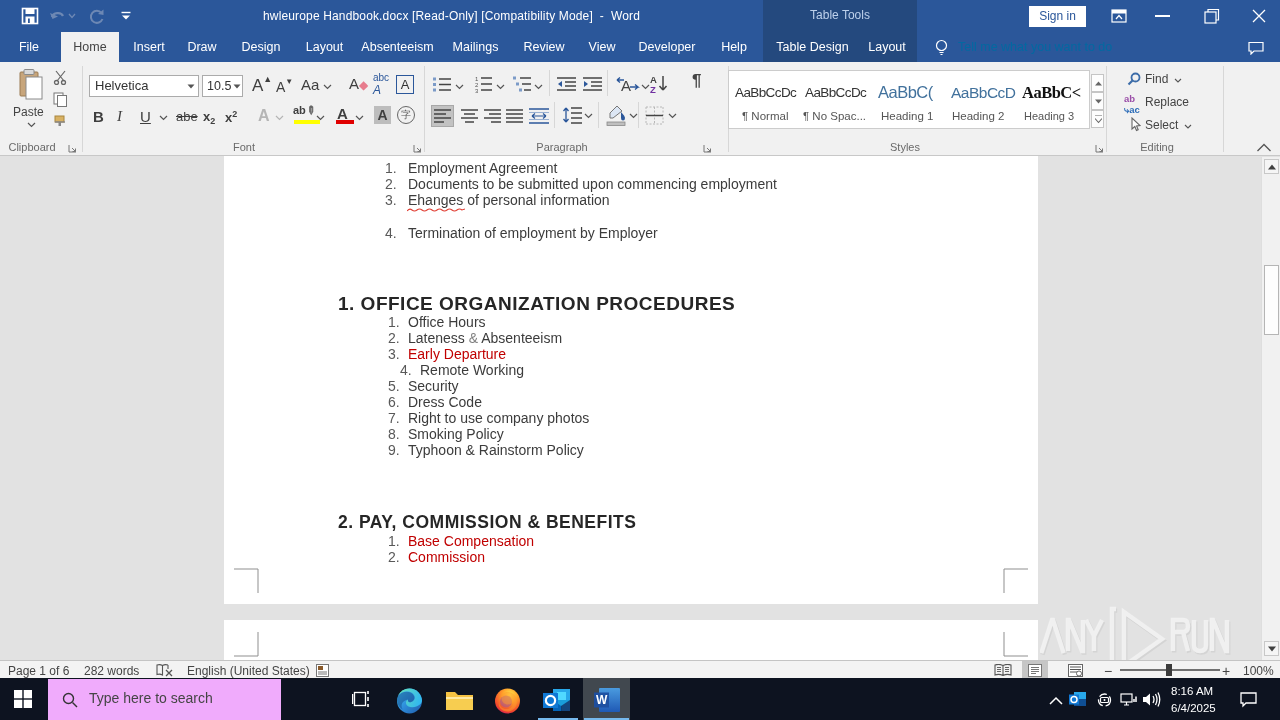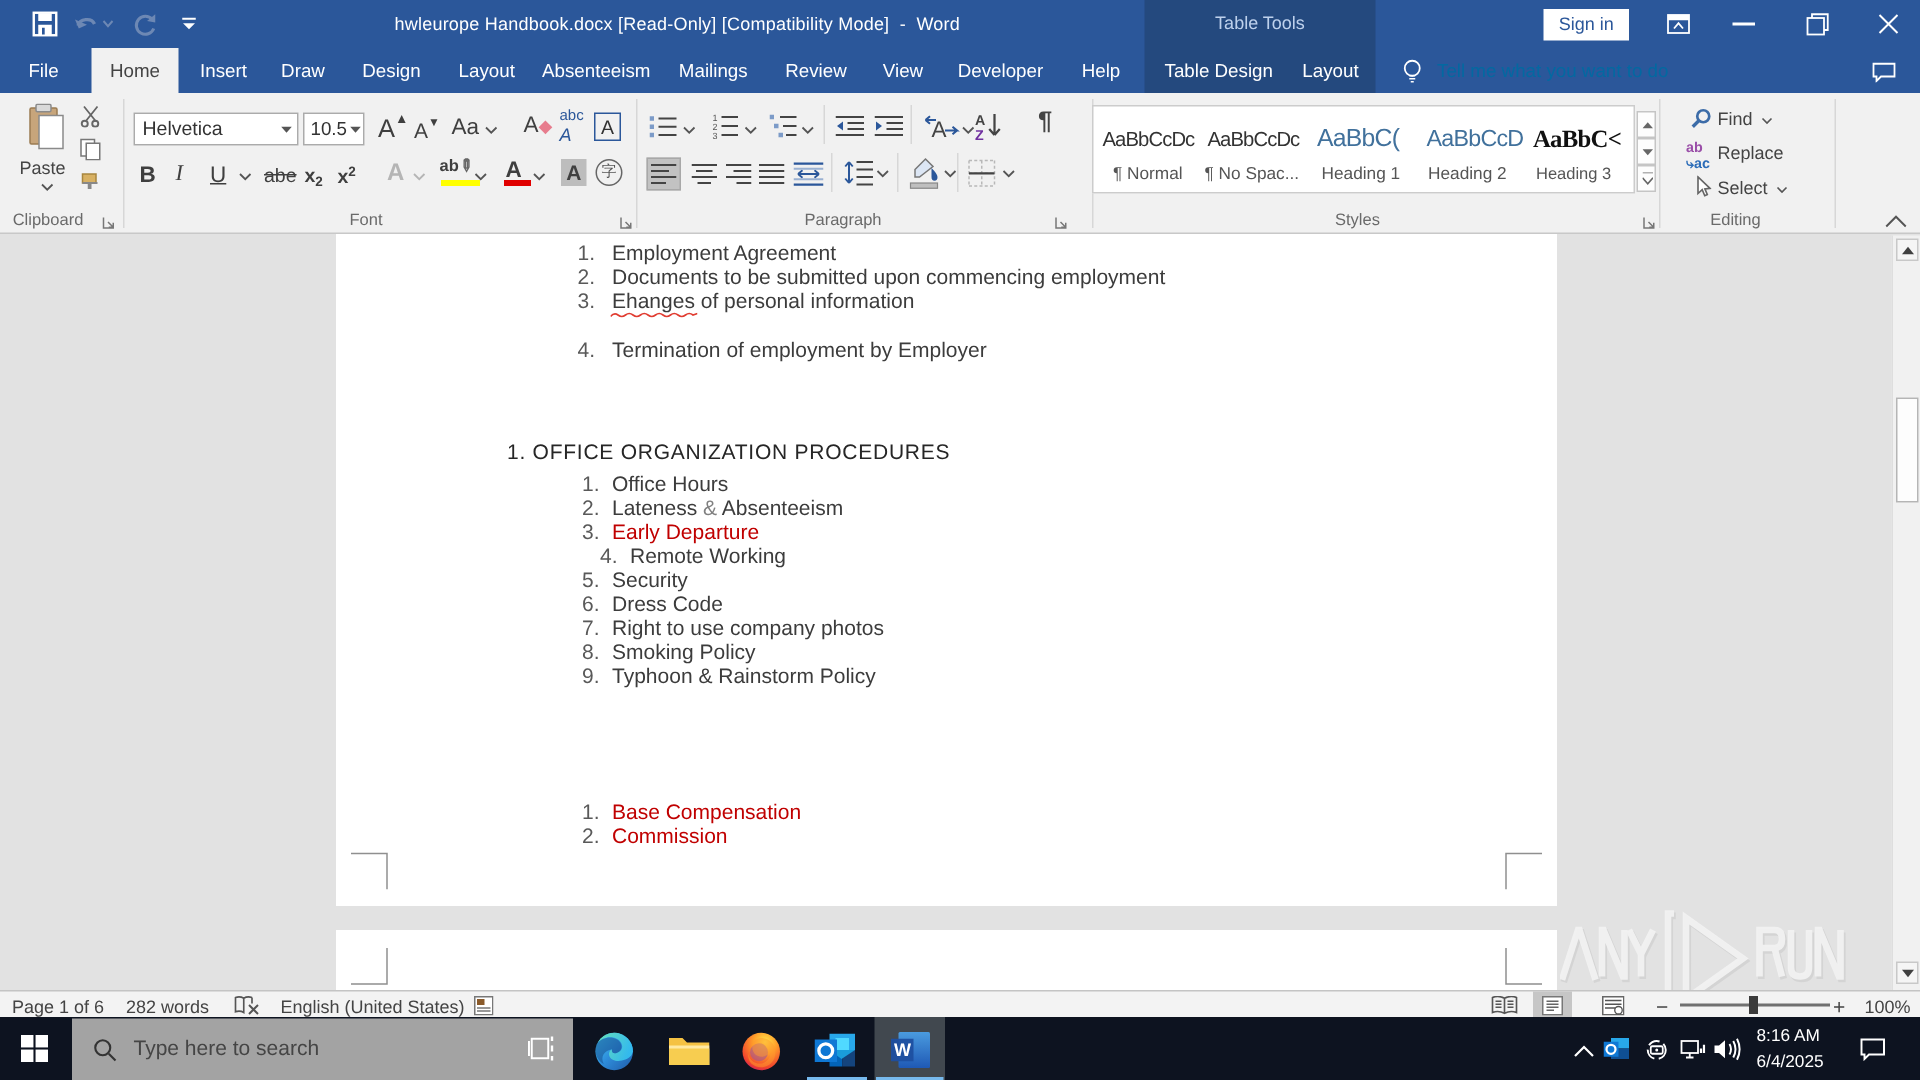--- a/index.html
+++ b/index.html
@@ -25,21 +25,21 @@
 .cmark { position:absolute; }
 #doctext { position:absolute; left:0; top:0; width:814px; height:448px; font-size:14px; color:#3c3c3c; }
 .dline { position:absolute; white-space:nowrap; }
 .num { display:inline-block; width:23px; text-align:left; color:#595959; }
 
 #sbar { position:absolute; left:1261px; top:0; width:19px; height:503px; background:#f1f1f1; border-left:1px solid #dedede; }
 
 #statusbar { position:absolute; left:0; top:660px; width:1280px; height:18px; background:#f3f3f3; border-top:1px solid #c4c4c4; font-size:12px; color:#444; }
 
 #taskbar { position:absolute; left:0; top:678px; width:1280px; height:42px; background:#0d1320; }
-#searchbox { position:absolute; left:48px; top:1px; width:334px; height:41px; background:#a3a3a3; }
+#searchbox { position:absolute; left:48px; top:1px; width:233px; height:41px; background:#f0abfc; }
 </style>
 </head>
 <body>
 <div id="titlebar"></div>
 <div id="tabrowbg"></div>
 <div id="ctxbg"></div>
 
 <svg class="abs" style="left:21px;top:7px" width="18" height="18" viewBox="0 0 18 18">
   <rect x="1.5" y="1.5" width="15" height="15" fill="none" stroke="#fff" stroke-width="1.6"></rect>
   <rect x="4.5" y="9.5" width="9" height="7" fill="#fff"></rect>
@@ -363,30 +363,31 @@
 <div id="docarea">
   <div id="page1">
     <div id="doctext">
       <div class="dline" style="left:161px;top:4px"><span class="num">1.</span>Employment Agreement</div>
       <div class="dline" style="left:161px;top:20px"><span class="num">2.</span>Documents to be submitted upon commencing employment</div>
       <div class="dline" style="left:161px;top:36px"><span class="num">3.</span>Ehanges of personal information</div>
       <svg class="abs" style="left:183px;top:52px" width="58" height="4" viewBox="0 0 58 4">
             <path d="M0 3 Q2.5 0 5 2 Q7.5 4 10 2 Q12.5 0 15 2 Q17.5 4 20 2 Q22.5 0 25 2 Q27.5 4 30 2 Q32.5 0 35 2 Q37.5 4 40 2 Q42.5 0 45 2 Q47.5 4 50 2 Q52.5 0 55 2 L58 1" fill="none" stroke="#e03c31" stroke-width="1.1"></path>
           </svg>
       <div class="dline" style="left:161px;top:69px"><span class="num">4.</span>Termination of employment by Employer</div>
-      <div class="dline" style="left:114px;top:137px;font-size:14px;font-weight:normal;color:#262626;letter-spacing:0.5px">1. OFFICE ORGANIZATION PROCEDURES</div>
+      <div class="dline" style="left:114px;top:137px;font-size:19px;font-weight:bold;color:#262626;letter-spacing:0.5px">1. OFFICE ORGANIZATION PROCEDURES</div>
       <div class="dline" style="left:164px;top:158px"><span class="num" style="width:20px">1.</span>Office Hours</div>
       <div class="dline" style="left:164px;top:174px"><span class="num" style="width:20px">2.</span>Lateness <span style="color:#808080">&amp;</span> Absenteeism</div>
       <div class="dline" style="left:164px;top:190px"><span class="num" style="width:20px">3.</span><span style="color:#c00000">Early Departure</span></div>
       <div class="dline" style="left:176px;top:206px"><span class="num" style="width:20px">4.</span>Remote Working</div>
       <div class="dline" style="left:164px;top:222px"><span class="num" style="width:20px">5.</span>Security</div>
       <div class="dline" style="left:164px;top:238px"><span class="num" style="width:20px">6.</span>Dress Code</div>
       <div class="dline" style="left:164px;top:254px"><span class="num" style="width:20px">7.</span>Right to use company photos</div>
       <div class="dline" style="left:164px;top:270px"><span class="num" style="width:20px">8.</span>Smoking Policy</div>
       <div class="dline" style="left:164px;top:286px"><span class="num" style="width:20px">9.</span>Typhoon &amp; Rainstorm Policy</div>
+      <div class="dline" style="left:114px;top:356px;font-size:17.5px;font-weight:bold;color:#262626;letter-spacing:0.5px">2. PAY, COMMISSION &amp; BENEFITS</div>
       <div class="dline" style="left:164px;top:377px"><span class="num" style="width:20px;color:#595959">1.</span><span style="color:#c00000">Base Compensation</span></div>
       <div class="dline" style="left:164px;top:393px"><span class="num" style="width:20px;color:#595959">2.</span><span style="color:#c00000">Commission</span></div>
     </div>
 
     <svg class="cmark" style="left:10px;bottom:11px" width="25" height="25" viewBox="0 0 25 25">
           <path d="M0 1 L24 1 L24 25" fill="none" stroke="#8f8f8f" stroke-width="1"></path>
         </svg>
     <svg class="cmark" style="right:10px;bottom:11px" width="25" height="25" viewBox="0 0 25 25">
           <path d="M25 1 L1 1 L1 25" fill="none" stroke="#8f8f8f" stroke-width="1"></path>
         </svg>

